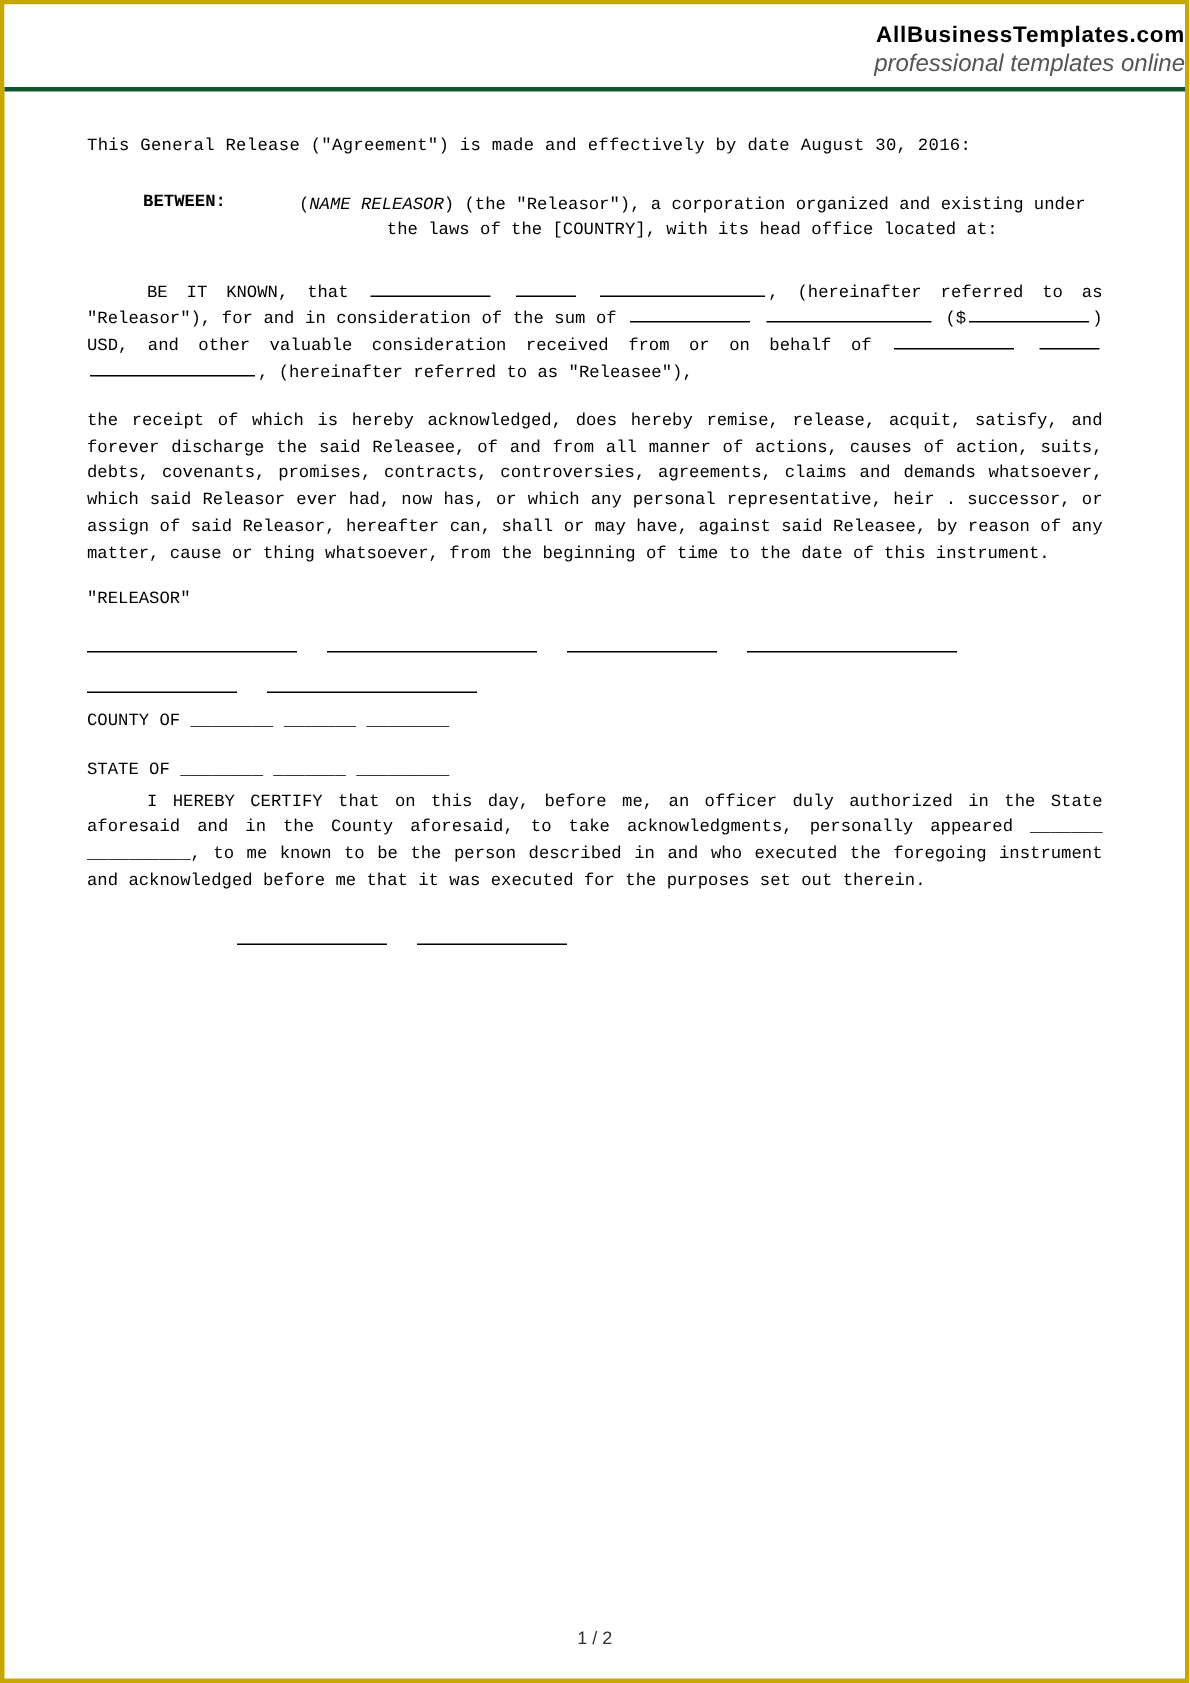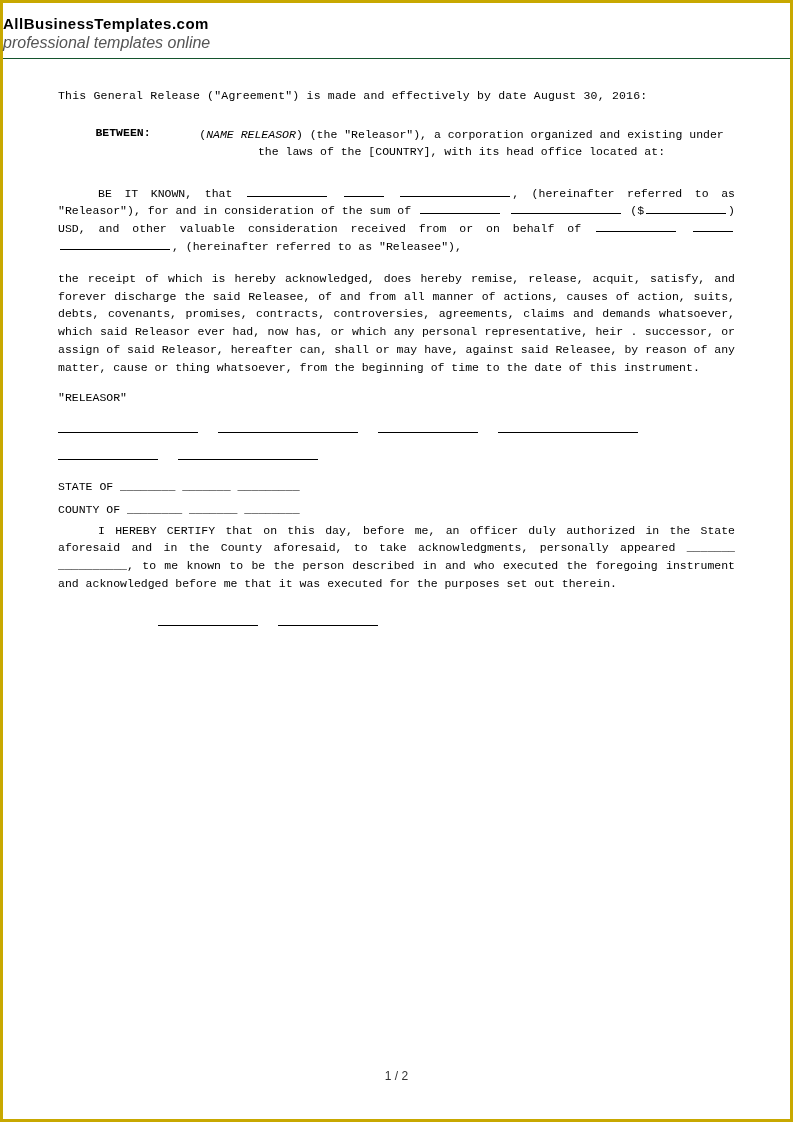--- a/index.html
+++ b/index.html
@@ -12,23 +12,23 @@
       color: #000;
     }
     .outer-border {
       width: 793px;
       min-height: 1122px;
       border: 3px solid #c8a800;
       position: relative;
       background: #fff;
     }
     .header {
-      text-align: left;
+      text-align: right;
       padding: 12px 0 6px 0;
-      border-bottom: 1px solid #14532d;
+      border-bottom: 3px solid #14532d;
       background: #fff;
     }
     .header-title {
       font-size: 15px;
       font-weight: bold;
       font-family: Arial, sans-serif;
       letter-spacing: 0.5px;
       color: #000;
     }
     .header-subtitle {
@@ -140,21 +140,21 @@
       margin-top: 18px;
       margin-left: 100px;
     }
     .footer {
       text-align: center;
       font-size: 12px;
       font-family: Arial, sans-serif;
       color: #333;
       padding: 14px 0 10px 0;
       position: absolute;
-      bottom: 26px;
+      bottom: 10px;
       width: 100%;
     }
     .releasor-label {
       font-size: 11.5px;
       font-family: 'Courier New', Courier, monospace;
       margin-bottom: 14px;
     }
   </style>
 </head>
 <body>
@@ -196,22 +196,22 @@
         <span class="sig-line sig-line-wide">&nbsp;&nbsp;&nbsp;&nbsp;&nbsp;&nbsp;&nbsp;&nbsp;&nbsp;&nbsp;&nbsp;&nbsp;&nbsp;&nbsp;&nbsp;</span>
         <span class="sig-line">&nbsp;&nbsp;&nbsp;&nbsp;&nbsp;&nbsp;&nbsp;&nbsp;&nbsp;&nbsp;&nbsp;</span>
         <span class="sig-line sig-line-wide">&nbsp;&nbsp;&nbsp;&nbsp;&nbsp;&nbsp;&nbsp;&nbsp;&nbsp;&nbsp;&nbsp;&nbsp;&nbsp;&nbsp;&nbsp;</span>
       </div>
       <div class="sig-line-row">
         <span class="sig-line">&nbsp;&nbsp;&nbsp;&nbsp;&nbsp;&nbsp;&nbsp;&nbsp;&nbsp;&nbsp;&nbsp;</span>
         <span class="sig-line sig-line-wide">&nbsp;&nbsp;&nbsp;&nbsp;&nbsp;&nbsp;&nbsp;&nbsp;&nbsp;&nbsp;&nbsp;&nbsp;&nbsp;&nbsp;&nbsp;</span>
       </div>
     </div>
 
+    <div class="state-county">COUNTY OF ________ _______  ________</div>
     <div class="state-county" style="margin-top:20px;">STATE OF ________  _______ _________</div>
-    <div class="state-county">COUNTY OF ________ _______  ________</div>
 
     <p class="certify-para">I HEREBY CERTIFY that on this day, before me, an officer duly authorized in the State aforesaid and in the County aforesaid, to take acknowledgments, personally appeared _______  __________,  to me known to be the person described in and who executed the foregoing instrument and acknowledged before me that it was executed for the purposes set out therein.</p>
 
     <div class="bottom-sig-row">
       <span class="sig-line">&nbsp;&nbsp;&nbsp;&nbsp;&nbsp;&nbsp;&nbsp;&nbsp;&nbsp;&nbsp;&nbsp;</span>
       <span class="sig-line">&nbsp;&nbsp;&nbsp;&nbsp;&nbsp;&nbsp;&nbsp;&nbsp;&nbsp;&nbsp;&nbsp;</span>
     </div>
   </div>
 
   <div class="footer">

